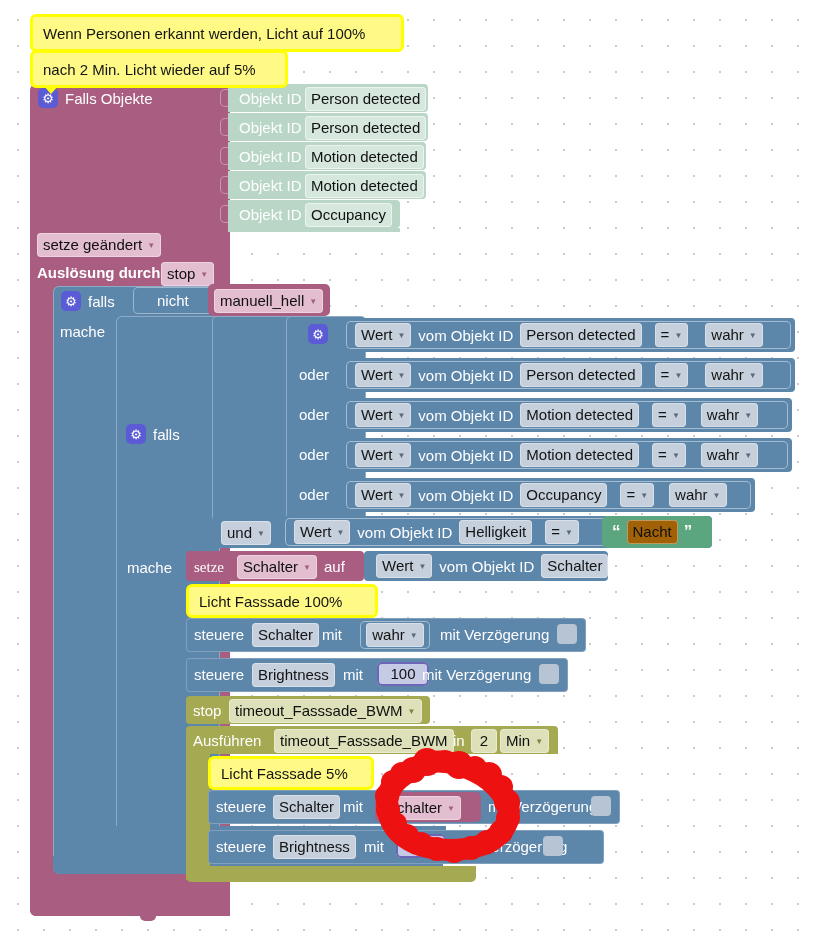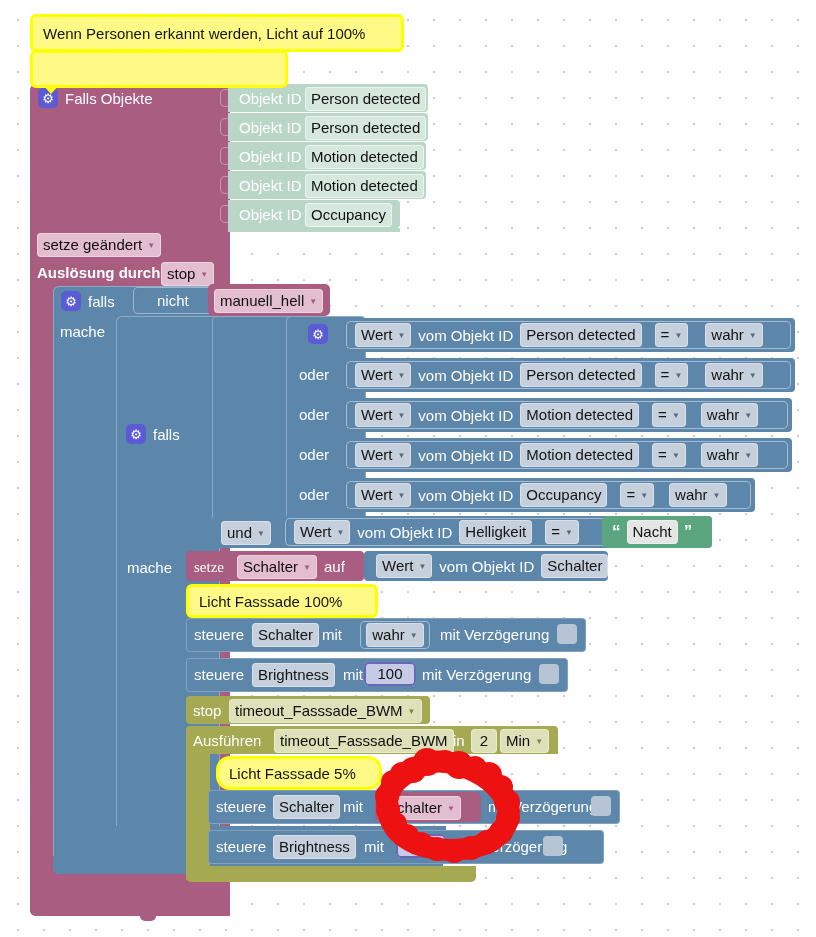--- a/index.html
+++ b/index.html
@@ -29,21 +29,21 @@
     box-shadow:inset 0 0 0 1px rgba(255,255,255,.35);
     font-size:15px;
   }
   .field .caret{margin-left:5px;font-size:8px;color:#5a6a78;line-height:1;transform:translateY(1px);}
 
   .field.green{background:#d6e8dd;color:#101010;box-shadow:inset 0 0 0 1px rgba(255,255,255,.5);}
   .field.pink{background:#e3bed0;color:#101010;}
   .field.pink .caret{color:#a2607f;}
   .field.olive{background:#dde0b8;color:#101010;}
   .field.olive .caret{color:#7e8242;}
-  .field.strgreen{background:#e5e5e5;color:#101010;}
+  .field.strgreen{background:#a16207;color:#101010;}
   .field.num{background:#c5cbe4;color:#101010;box-shadow:inset 0 0 0 2px #6b66b5;border-radius:5px;}
 
   
   .rep{
     position:absolute;box-sizing:border-box;
     border:1px solid rgba(255,255,255,.45);
     border-radius:5px;
     display:flex;align-items:center;
     padding-left:8px;padding-right:8px;
     gap:7px;
@@ -317,21 +317,21 @@
       <span class="caret">▼</span>
     </span>
 </div>
 <div class="blk lbl" style="left:440px;top:624px;line-height:22px;">mit Verzögerung</div>
 <div class="blk" style="left:557px;top:624px;width:20px;height:20px;background:#b7c4d3;border-radius:4px;"></div>
 
 <div class="blk" style="left:186px;top:658px;width:382px;height:34px;background:#5d86ab;border-radius:4px;border:1px solid rgba(255,255,255,.22);box-sizing:border-box;"></div>
 <div class="blk lbl" style="left:194px;top:664px;line-height:22px;">steuere</div>
 <div class="blk" style="left:252px;top:663px;"><span class="field">Brightness</span></div>
 <div class="blk lbl" style="left:343px;top:664px;line-height:22px;">mit</div>
-<div class="blk" style="left:364px;top:662px;">
+<div class="blk" style="left:377px;top:662px;">
   <span class="field num" style="min-width:40px;">100</span>
 </div>
 <div class="blk lbl" style="left:422px;top:664px;line-height:22px;">mit Verzögerung</div>
 <div class="blk" style="left:539px;top:664px;width:20px;height:20px;background:#b7c4d3;border-radius:4px;"></div>
 
 <div class="blk" style="left:186px;top:696px;width:244px;height:28px;background:#a5a952;border-radius:4px;"></div>
 <div class="blk lbl" style="left:193px;top:700px;line-height:22px;">stop</div>
 <div class="blk" style="left:229px;top:699px;">
   <span class="field olive">
     <span>timeout_Fasssade_BWM</span>
@@ -346,21 +346,21 @@
 <div class="blk" style="left:274px;top:729px;"><span class="field olive">timeout_Fasssade_BWM</span></div>
 <div class="blk lbl" style="left:453px;top:730px;line-height:22px;">in</div>
 <div class="blk" style="left:471px;top:729px;"><span class="field olive" style="min-width:14px;">2</span></div>
 <div class="blk" style="left:500px;top:729px;">
   <span class="field olive">
     <span>Min</span>
     <span class="caret">▼</span>
   </span>
 </div>
 
-<div class="comment" style="left:216px;top:756px;width:140px;height:28px;border-radius:14px;">
+<div class="comment" style="left:208px;top:756px;width:140px;height:28px;">
   <span>Licht Fasssade 5%</span>
   <span class="tail"></span>
 </div>
 
 <div class="blk" style="left:208px;top:790px;width:412px;height:34px;background:#5d86ab;border-radius:4px;border:1px solid rgba(255,255,255,.22);box-sizing:border-box;"></div>
 <div class="blk lbl" style="left:216px;top:796px;line-height:22px;">steuere</div>
 <div class="blk" style="left:273px;top:795px;"><span class="field">Schalter</span></div>
 <div class="blk lbl" style="left:343px;top:796px;line-height:22px;">mit</div>
 
 <div class="blk" style="left:375px;top:792px;width:106px;height:30px;background:#a85d81;border-radius:5px;"></div>
@@ -380,20 +380,21 @@
 <div class="blk" style="left:396px;top:834px;">
   <span class="field num" style="min-width:38px;"></span>
 </div>
 <div class="blk lbl" style="left:458px;top:836px;line-height:22px;">mit Verzögerung</div>
 <div class="blk" style="left:543px;top:836px;width:20px;height:20px;background:#b7c4d3;border-radius:4px;"></div>
 
 <div class="comment" style="left:30px;top:14px;width:348px;height:32px;">
   <span>Wenn Personen erkannt werden, Licht auf 100%</span>
 </div>
 <div class="comment" style="left:30px;top:50px;width:232px;height:32px;">
+  <span>nach 2 Min. Licht wieder auf 5%</span>
   <span class="tail"></span>
 </div>
 
 <svg class="scribble" width="200" height="130" viewBox="0 0 200 130" style="left:355px;top:748px;">
   <g fill="#ee1111">
     <circle cx="58" cy="22" r="13"></circle>
       <circle cx="72" cy="14" r="14"></circle>
     <circle cx="90" cy="13" r="11"></circle>
       <circle cx="104" cy="17" r="14"></circle>
     <circle cx="120" cy="20" r="12"></circle>

